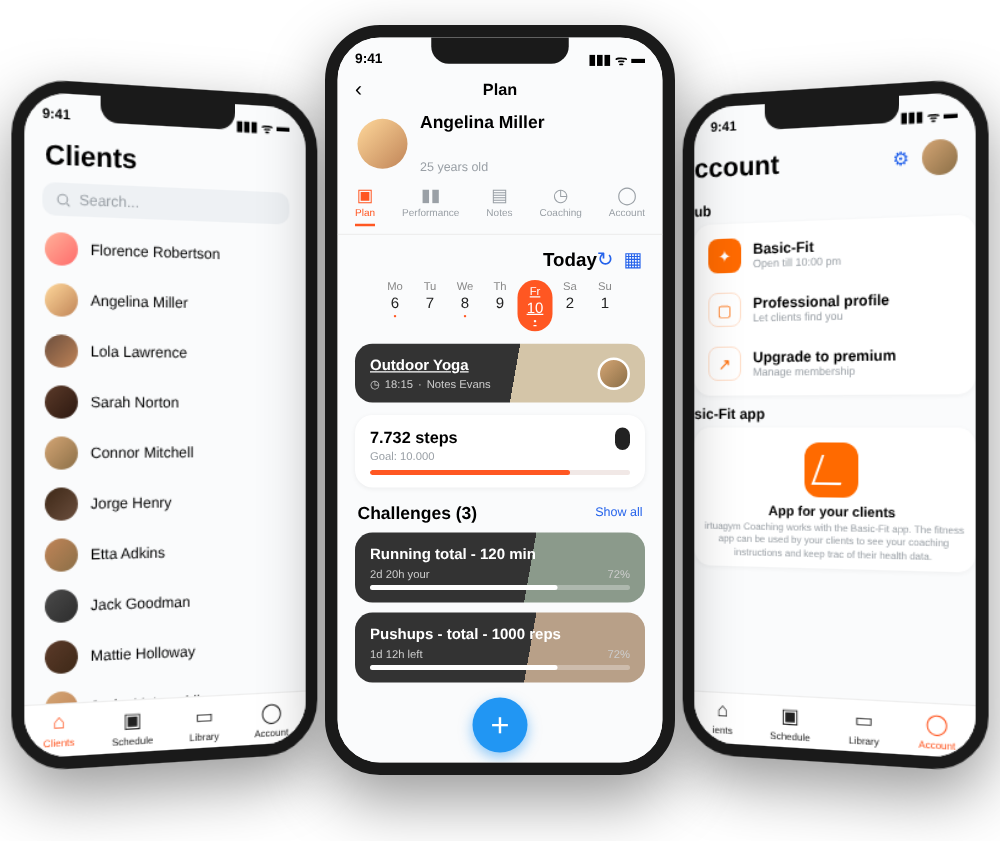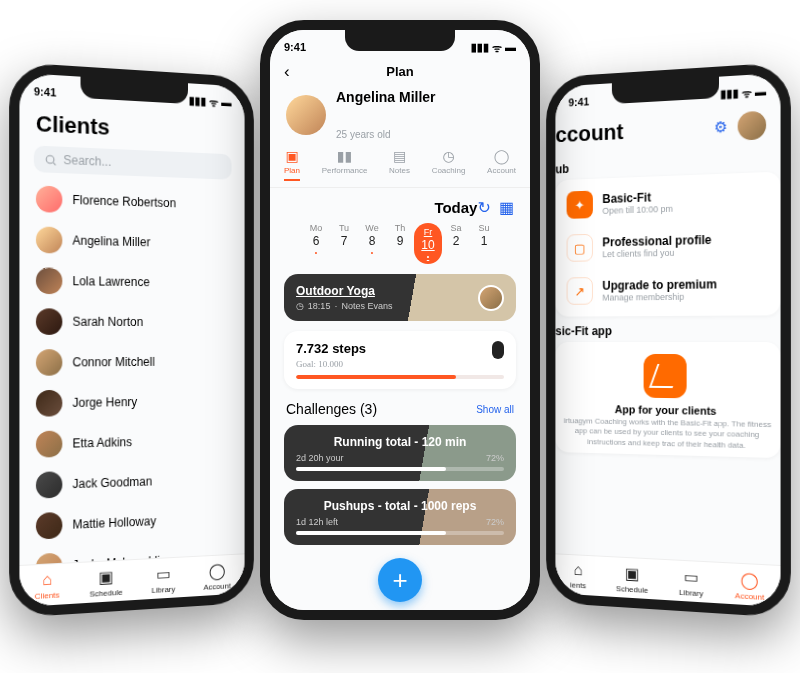--- a/index.html
+++ b/index.html
@@ -67,32 +67,32 @@
   .day.active { background: #ff5722; color: #fff; border-radius: 14px; padding: 4px 0; }
   .day.active .dn, .day.active .dow, .day.active .dot { color: #fff; text-decoration: underline; }
 
   .event-card { margin: 4px 14px; border-radius: 14px; background: linear-gradient(100deg,#333 55%, #d4c5a8 55%); color: #fff; padding: 10px 12px; display: flex; align-items: center; justify-content: space-between; }
   .event-title { font-size: 12px; font-weight: 600; text-decoration: underline; }
   .event-sub { font-size: 9px; color: #ccc; display: flex; align-items: center; gap: 4px; margin-top: 3px; }
   .coach-avatar { width: 26px; height: 26px; border-radius: 50%; background: linear-gradient(135deg,#d4a574,#8b6f47); border: 2px solid #fff; }
 
   .steps-card { margin: 6px 14px; border-radius: 14px; background: #fff; padding: 10px 12px; box-shadow: 0 1px 4px rgba(0,0,0,.06); }
   .steps-val { font-size: 13px; font-weight: 700; display: flex; justify-content: space-between; align-items: flex-start; }
-  .steps-goal { font-size: 9px; color: #9aa0a6; font-family: Liberation Serif, serif; }
+  .steps-goal { font-size: 9px; color: #9aa0a6; }
   .tracker-icon { width: 12px; height: 18px; border-radius: 6px; background: #222; }
   .steps-bar { height: 4px; background: #f1e8e6; border-radius: 3px; margin-top: 6px; position: relative; overflow: hidden; }
   .steps-fill { position: absolute; left: 0; top: 0; bottom: 0; width: 77%; background: #ff5722; border-radius: 3px; }
 
   .challenges-head { display: flex; justify-content: space-between; align-items: center; padding: 6px 16px 4px; }
-  .challenges-head h2 { font-size: 14px; font-weight: 400; text-align: center; }
+  .challenges-head h2 { font-size: 14px; font-weight: 700; text-align: center; }
   .show-all { font-size: 10px; color: #2563eb; }
 
   .challenge-card { margin: 4px 14px; border-radius: 14px; background: linear-gradient(100deg,#333 60%, #8b9a8b 60%); color: #fff; padding: 10px 12px; }
   .challenge-card.two { background: linear-gradient(100deg,#333 60%, #b8a088 60%); }
-  .ch-title { font-size: 12px; font-weight: 600; text-align: center; }
+  .ch-title { font-size: 12px; font-weight: 600; }
   .ch-row { display: flex; justify-content: space-between; font-size: 9px; color: #ccc; margin-top: 4px; }
   .ch-bar { height: 4px; background: rgba(255,255,255,.3); border-radius: 3px; margin-top: 4px; position: relative; }
   .ch-fill { position: absolute; left: 0; top: 0; bottom: 0; width: 72%; background: #fff; border-radius: 3px; }
 
   .fab { position: absolute; bottom: 8px; left: 50%; transform: translateX(-50%); width: 44px; height: 44px; border-radius: 50%; background: #2196f3; color: #fff; display: flex; align-items: center; justify-content: center; font-size: 26px; box-shadow: 0 4px 10px rgba(33,150,243,.5); z-index: 10; }
 
   
   .pr-head { display: flex; align-items: center; justify-content: flex-end; padding: 6px 14px; gap: 10px; position: relative; }
   .pr-title { position: absolute; left: 0; font-size: 22px; font-weight: 700; }
   .gear { color: #2563eb; font-size: 15px; }

